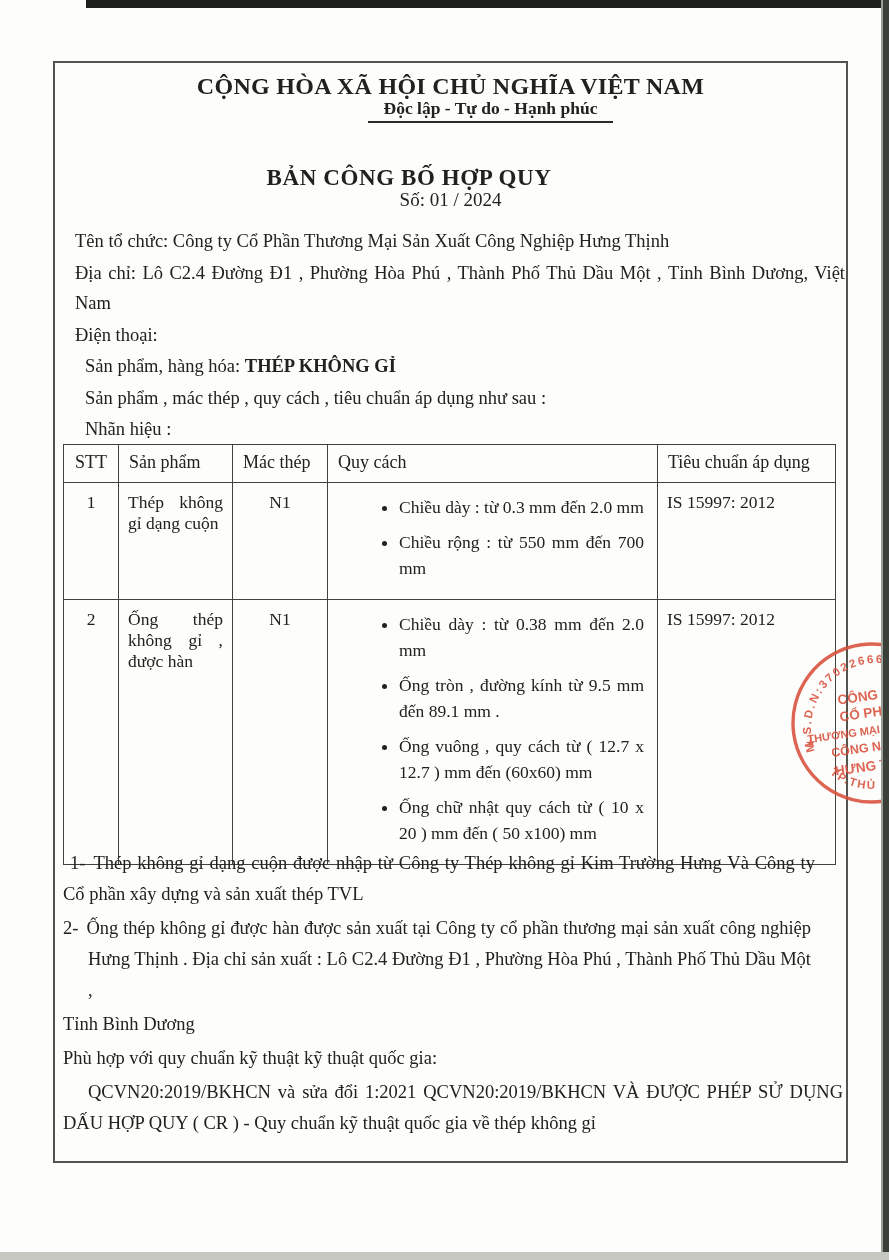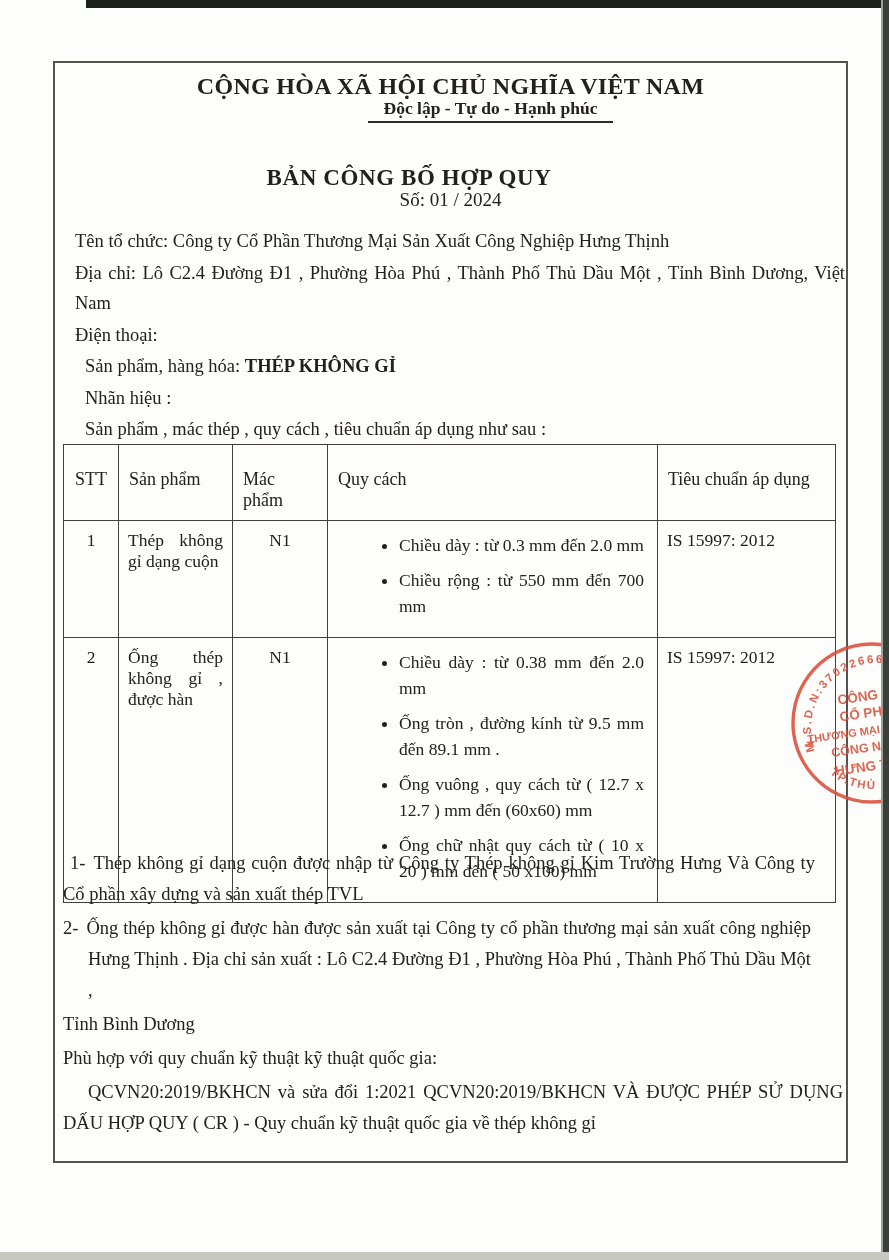--- a/index.html
+++ b/index.html
@@ -39,21 +39,21 @@
   .body-block p.just { text-align: justify; }
   .indent { padding-left: 10px; }
   .bold { font-weight: bold; margin-top: 16px; }
 
   table.products {
     position: absolute; left: 63px; top: 444px; width: 772px;
     border-collapse: collapse; font-size: 17.5px; z-index: 2;
     table-layout: fixed;
   }
   .products th, .products td { border: 1.8px solid #43413c; vertical-align: top; }
-  .products th { font-weight: normal; text-align: left; padding: 24px 10px 9px; font-size: 18px; }
+  .products th { font-weight: normal; text-align: left; padding: 7px 10px 9px; font-size: 18px; }
   .products th.c, .products td.c { text-align: center; padding-left: 2px; padding-right: 2px; }
   .products td { padding: 9px 9px; }
   .products td.just { text-align: justify; }
   ul.spec-list { margin: 2px 0 0; padding: 0 4px 0 62px; list-style: disc; }
   ul.spec-list li { margin-bottom: 9px; line-height: 26px; text-align: justify; }
 
   .notes-block { position: absolute; left: 63px; top: 848px; width: 780px; font-size: 18.5px; line-height: 31px; z-index: 2; }
   .notes-block p { margin: 0 0 3px; }
   .note1 { margin-left: 25px; text-indent: 7px; width: 752px; text-align: justify; }
   .note2 { margin-left: 32px; padding-left: 25px; text-indent: -25px; width: 748px; text-align: justify; }
@@ -84,37 +84,37 @@
   </div>
 
   <div class="doc-title center">BẢN CÔNG BỐ HỢP QUY</div>
   <div class="doc-number center">Số: 01 / 2024</div>
 
   <div class="body-block">
     <p>Tên tổ chức: Công ty Cổ Phần Thương Mại Sản Xuất Công Nghiệp Hưng Thịnh</p>
     <p class="just">Địa chỉ: Lô C2.4 Đường Đ1 , Phường Hòa Phú , Thành Phố Thủ Dầu Một , Tỉnh Bình Dương, Việt Nam</p>
     <p>Điện thoại:</p>
     <p class="indent"><span>Sản phẩm, hàng hóa: </span><span class="bold">THÉP KHÔNG GỈ</span></p>
+    <p class="indent">Sản phẩm , mác thép , quy cách , tiêu chuẩn áp dụng như sau :</p>
     <p class="indent">Nhãn hiệu :</p>
-    <p class="indent">Sản phẩm , mác thép , quy cách , tiêu chuẩn áp dụng như sau :</p>
   </div>
 
   <table class="products">
     <colgroup>
       <col style="width:55px">
         <col style="width:114px">
         <col style="width:95px">
         <col style="width:330px">
         <col style="width:178px">
     </colgroup>
     <tbody>
         <tr>
       <th class="c">STT</th>
       <th>Sản phẩm</th>
-      <th>Mác phẩm</th>
+      <th>Mác thép</th>
       <th>Quy cách</th>
       <th>Tiêu chuẩn áp dụng</th>
     </tr>
     <tr style="height:96px;">
       <td class="c">1</td>
       <td class="just">Thép không gỉ dạng cuộn</td>
       <td class="c">N1</td>
       <td>
         <ul class="spec-list">
           <li>Chiều dày : từ 0.3 mm đến 2.0 mm</li>

